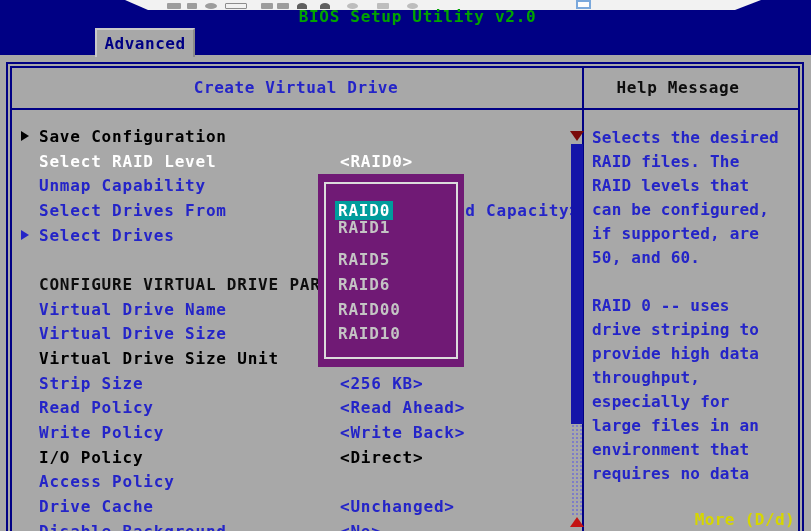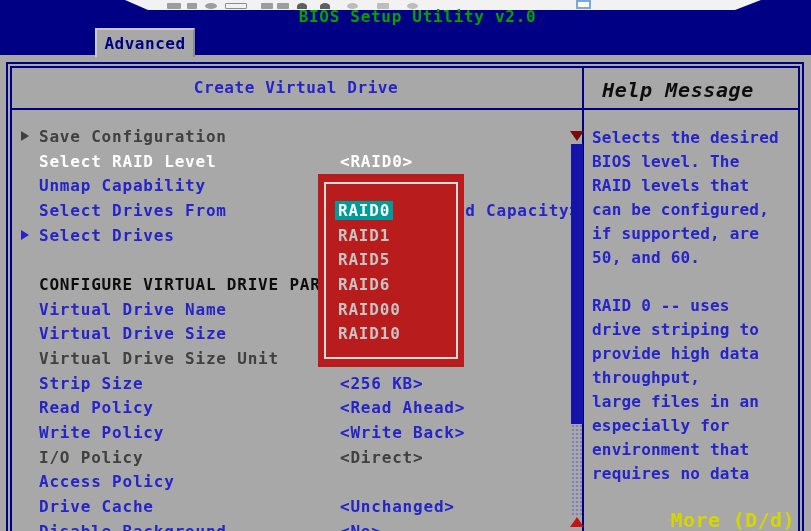--- a/index.html
+++ b/index.html
@@ -42,63 +42,63 @@
   #frame-inner { left:10px; top:66px; width:790px; height:471px; border:2px solid #000084; }
   #header-divider { left:10px; top:108px; width:790px; height:2px; background:#000084; }
   #panel-divider  { left:582px; top:66px; width:2px; height:465px; background:#000084; }
 
   #main-title {
     left:12px; top:78px; width:568px; text-align:center;
     color:#2424c8; font-size:16px; letter-spacing:0.6px;
   }
   #help-title {
     left:584px; top:78px; width:188px; text-align:center;
-    color:#0d0d0d; font-size:20px; letter-spacing:0.6px;font-style:italic;
+    color:#0d0d0d; font-size:16px; letter-spacing:0.6px;
   }
 
   
   .row { position:absolute; left:12px; width:558px; height:25px; line-height:25px;
          font-size:16px; letter-spacing:0.8px; z-index:1; }
   .row .lbl { position:absolute; left:27px; white-space:pre; }
   .row .val { position:absolute; left:328px; white-space:pre; }
   .tri-r { position:absolute; left:9px; top:7px; width:0; height:0;
            border-top:5px solid transparent; border-bottom:5px solid transparent;
            border-left:8px solid currentColor; }
   .c-blue  { color:#2424c8;text-align:right; }
-  .c-gray  { color:#404040; }
+  .c-gray  { color:#000000; }
   .c-white { color:#ffffff; }
   .c-black { color:#0d0d0d; }
 
   
   #scroll-up-icon { left:570px; top:131px; width:0; height:0; z-index:2;
     border-left:7px solid transparent; border-right:7px solid transparent;
     border-top:10px solid #7a0a0a; }
   #scroll-thumb { left:571px; top:144px; width:12px; height:280px; background:#1414a8; z-index:2; }
   #scroll-track-dots { left:571px; top:424px; width:12px; height:92px; z-index:2;
     background-image:radial-gradient(#7d7dc8 1px, transparent 1.2px);
     background-size:4px 4px; }
   #scroll-down-icon { left:570px; top:517px; width:0; height:0; z-index:2;
     border-left:7px solid transparent; border-right:7px solid transparent;
     border-bottom:10px solid #c41414; }
 
   
   #raid-dropdown { left:318px; top:174px; width:146px; height:193px;
-    background:#b91c1c; z-index:5; }
+    background:#701a75; z-index:5; }
   #raid-dropdown-border { position:absolute; left:6px; top:8px; right:6px; bottom:8px;
     border:2px solid #dcdcdc; }
   .dd-item { position:absolute; left:20px; height:24px; line-height:24px;
     font-size:16px; letter-spacing:0.8px; color:#c4c4c4; white-space:pre; }
   .dd-item .sel { background:#009c9c; color:#ffffff; padding:0 3px; margin-left:-3px; }
 
   
   #help-text { left:592px; top:126px; width:206px; z-index:1; }
   #help-text div { height:24px; line-height:24px; font-size:16px;
     letter-spacing:0.2px; color:#2424c8; white-space:pre; }
   #help-more { left:640px; top:511px; width:155px; height:18px; line-height:18px;
-    text-align:right; color:#d6d600; font-size:20px; letter-spacing:0.4px; }
+    text-align:right; color:#d6d600; font-size:16px; letter-spacing:0.4px; }
 </style>
 </head>
 <body>
 
 <div class="abs" id="top-band"></div>
 <div class="abs" id="toolbar-strip">
   <span class="tb-frag" style="left:42px; width:14px;"></span>
   <span class="tb-frag" style="left:62px; width:10px;"></span>
   <span class="tb-frag round" style="left:80px; width:12px;"></span>
   <span class="tb-frag light" style="left:100px; width:22px; border:1px solid #8d8d8d; background:#f2f2f2;"></span>
@@ -187,37 +187,37 @@
 </div>
 
 <div class="abs" id="scroll-up-icon"></div>
 <div class="abs" id="scroll-thumb"></div>
 <div class="abs" id="scroll-track-dots"></div>
 <div class="abs" id="scroll-down-icon"></div>
 
 <div class="abs" id="raid-dropdown">
   <div id="raid-dropdown-border"></div>
   <div class="dd-item" style="top:25px"><span class="sel">RAID0</span></div>
-  <div class="dd-item" style="top:50px">RAID1</div>
+  <div class="dd-item" style="top:42px">RAID1</div>
   <div class="dd-item" style="top:74px">RAID5</div>
   <div class="dd-item" style="top:99px">RAID6</div>
   <div class="dd-item" style="top:124px">RAID00</div>
   <div class="dd-item" style="top:148px">RAID10</div>
 </div>
 
 <div class="abs" id="help-text">
   <div>Selects the desired</div>
-  <div>BIOS level. The</div>
+  <div>RAID files. The</div>
   <div>RAID levels that</div>
   <div>can be configured,</div>
   <div>if supported, are</div>
   <div>50, and 60.</div>
   <div></div>
   <div>RAID 0 -- uses</div>
   <div>drive striping to</div>
   <div>provide high data</div>
   <div>throughput,</div>
+  <div>especially for</div>
   <div>large files in an</div>
-  <div>especially for</div>
   <div>environment that</div>
   <div>requires no data</div>
 </div>
 <div class="abs" id="help-more">More (D/d)</div>
 
 </body></html>

